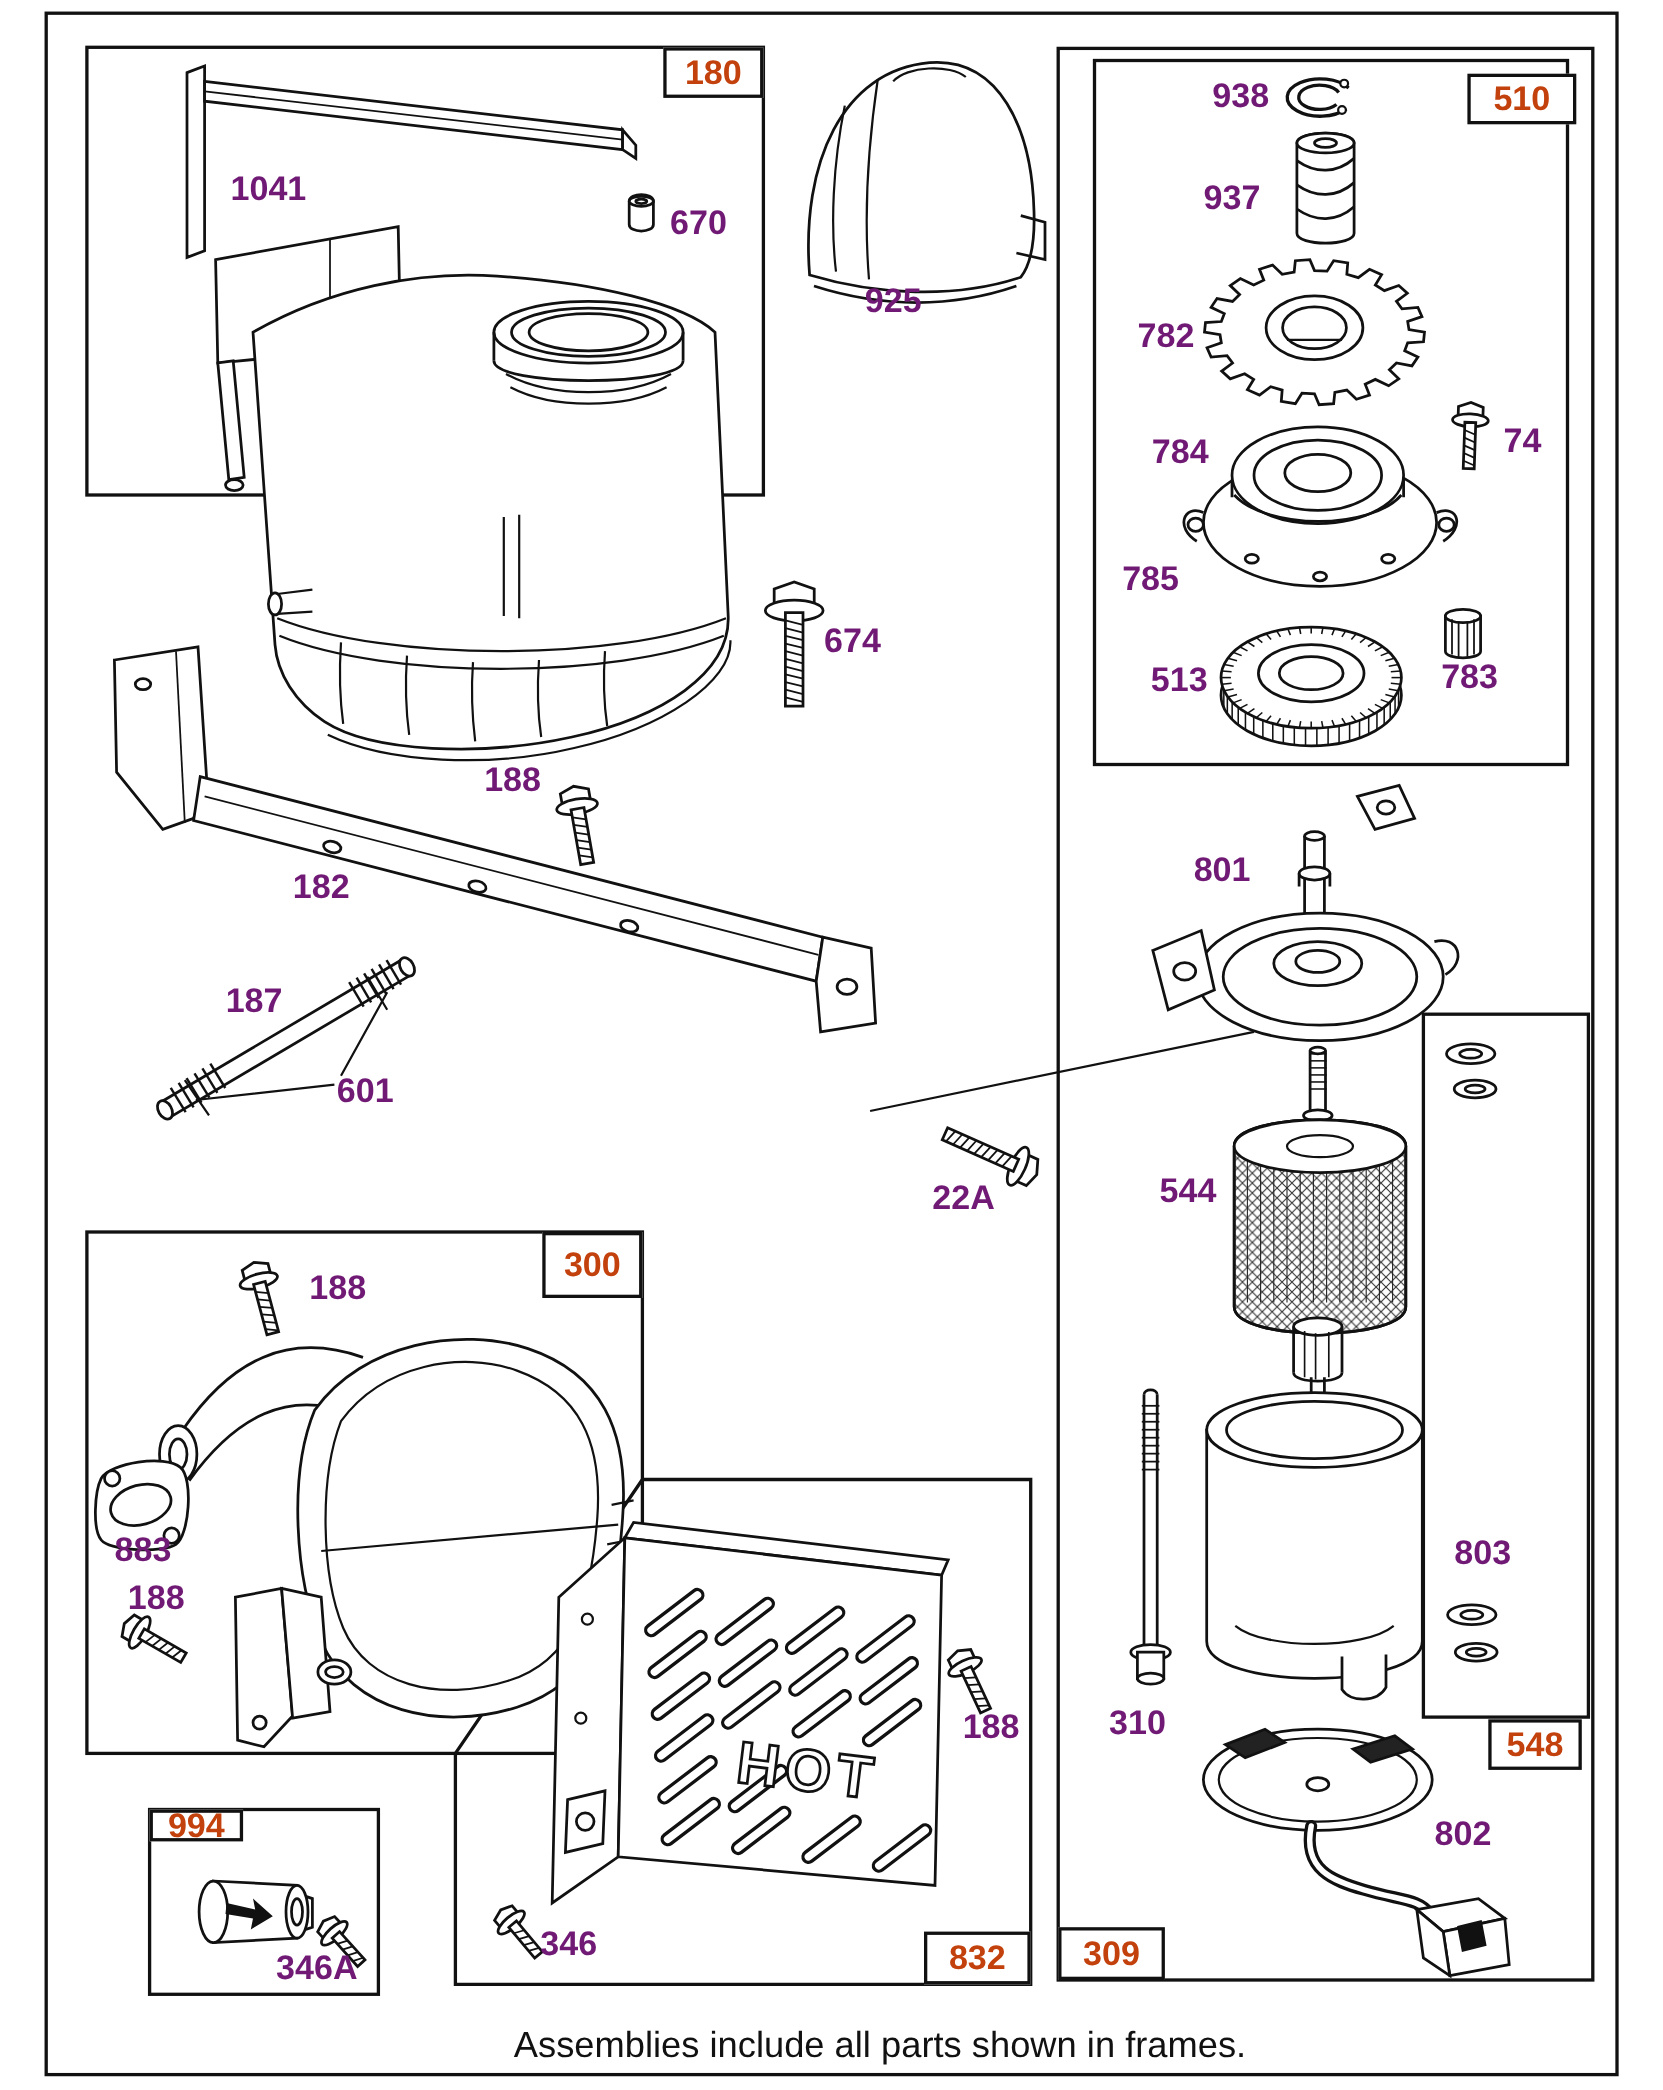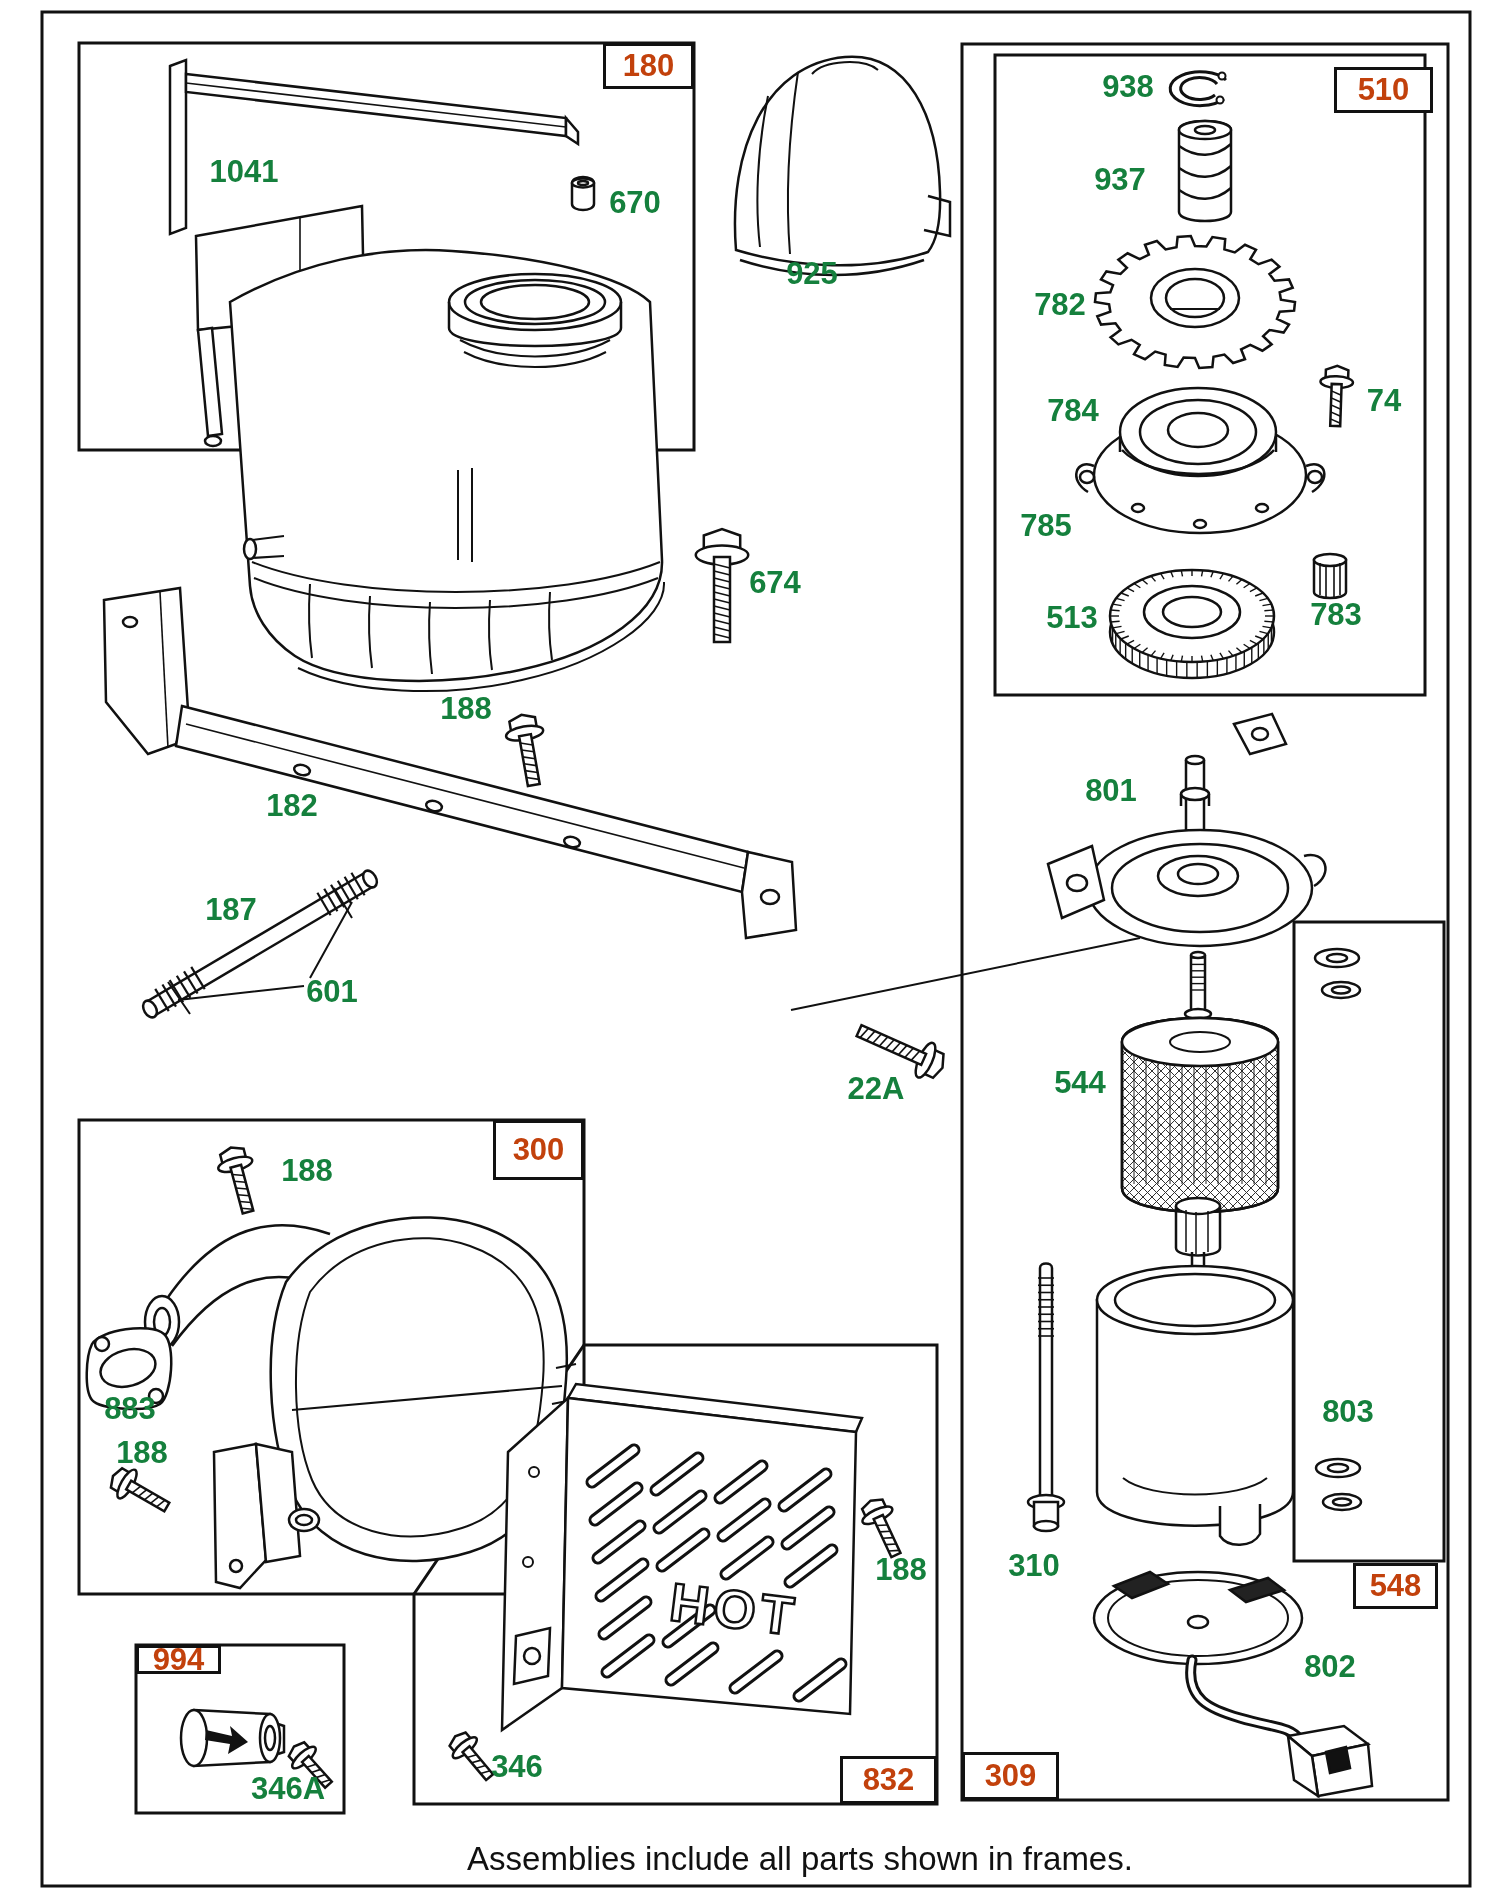--- a/index.html
+++ b/index.html
@@ -1,20 +1,20 @@
 <!DOCTYPE html>
 <html><head>
 <meta charset="utf-8">
 <style>
   html,body{margin:0;padding:0;background:#fff;}
   .stage{position:relative;width:1512px;height:1900px;background:#fff;
          font-family:"Liberation Sans",sans-serif;overflow:hidden;}
   .stage svg{position:absolute;left:0;top:0;}
   .lbl{position:absolute;transform:translate(-50%,-50%);font-weight:bold;
-       font-size:31px;color:#15803d;white-space:nowrap;}
+       font-size:31px;color:#701a75;white-space:nowrap;}
   .fbox{position:absolute;border:3px solid #111;background:#fff;display:flex;
         align-items:center;justify-content:center;font-weight:bold;
         font-size:31px;color:#c2410c;box-sizing:border-box;}
   .caption{position:absolute;transform:translateX(-50%);font-size:33px;color:#111;
         white-space:nowrap;margin-left:44px;}
 </style>
 </head>
 <body>
 
 <div class="stage">

